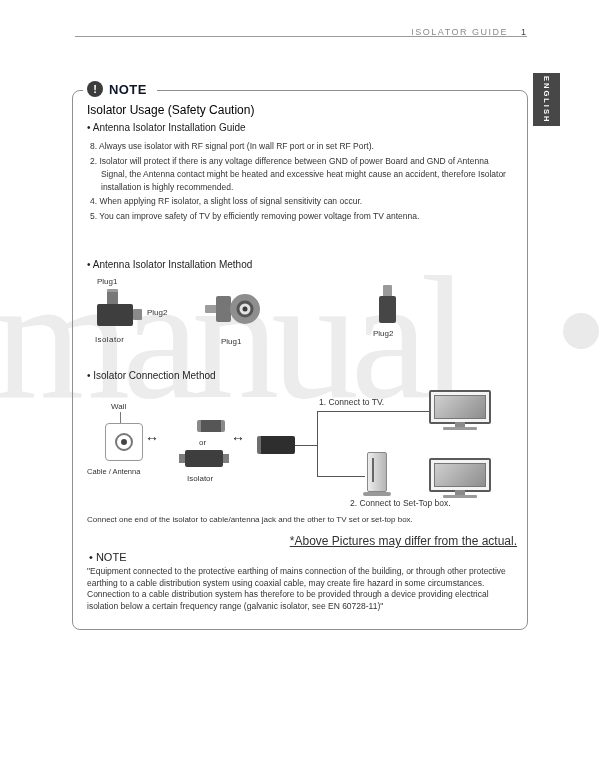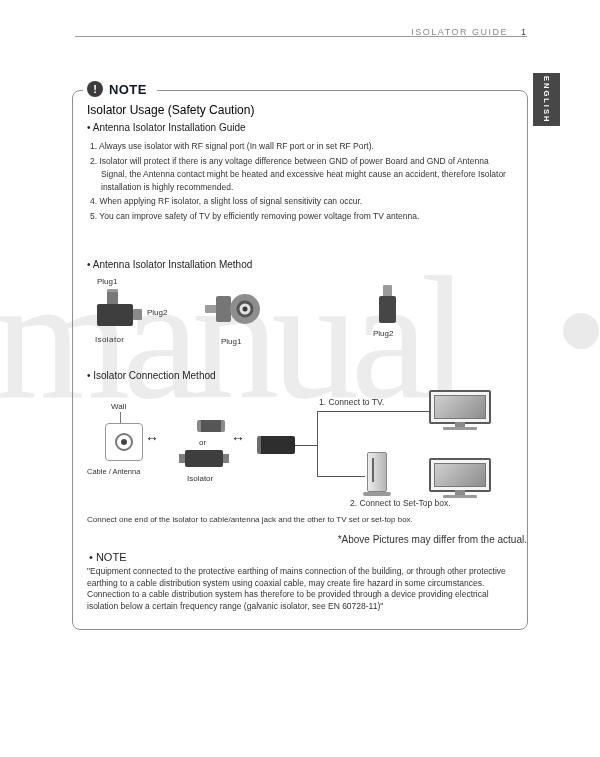--- a/index.html
+++ b/index.html
@@ -107,21 +107,21 @@
   .tv .neck { position:absolute; left:50%; bottom:-5px; transform:translateX(-50%); width:10px; height:5px; background:#8a8a8a; }
   .tv .base { position:absolute; left:50%; bottom:-8px; transform:translateX(-50%); width:34px; height:3px; background:#9a9a9a; border-radius:1px; }
 
   .stb { position:absolute; left:276px; top:64px; width:30px; height:44px; }
   .stb .sbody { position:absolute; left:4px; top:0; width:20px; height:40px; background:linear-gradient(90deg,#ececec,#b5b5b5); border:1px solid #888; border-radius:2px; }
   .stb .slot { position:absolute; left:9px; top:6px; width:2px; height:24px; background:#666; }
   .stb .sbase { position:absolute; left:0; bottom:0; width:28px; height:4px; background:#999; border-radius:2px; }
 
   
   .conn-caption { position:absolute; left:14px; top:424px; font-size:8px; color:#333; white-space:nowrap; }
-  .disclaimer { position:absolute; right:0; top:443px; font-size:10px; color:#333; }
+  .disclaimer { position:absolute; right:10px; top:443px; font-size:12px; color:#333;text-decoration:underline; }
   .fn-title { position:absolute; left:16px; top:460px; font-size:11px; color:#222; }
   .fn-text { position:absolute; left:14px; top:475px; width:426px; font-size:8.5px; line-height:11.5px; color:#333; }
 </style>
 </head>
 <body>
 
 <div class="page-header">
   <span class="ph-title">ISOLATOR GUIDE</span><span class="ph-num">1</span>
 </div>
 <div class="header-rule"></div>
@@ -136,21 +136,21 @@
 <div class="note-box">
   <div class="note-heading">
     <span class="note-icon">!</span>
     <span class="note-title">NOTE</span>
   </div>
 
   <div class="sec-title">Isolator Usage (Safety Caution)</div>
   <div class="bullet b1">• Antenna Isolator Installation Guide</div>
 
   <div class="guide-list">
-    <div class="gi">1. Always use isolator with RF signal port (In wall RF port or in set RF Port).</div>
+    <div class="gi">8. Always use isolator with RF signal port (In wall RF port or in set RF Port).</div>
     <div class="gi">2. Isolator will protect if there is any voltage difference between GND of power Board and GND of Antenna Signal, the Antenna contact might be heated and excessive heat might cause an accident, therefore Isolator installation is highly recommended.</div>
     <div class="gi">4. When applying RF isolator, a slight loss of signal sensitivity can occur.</div>
     <div class="gi flat">5. You can improve safety of TV by efficiently removing power voltage from TV antenna.</div>
   </div>
 
   <div class="bullet b2">• Antenna Isolator Installation Method</div>
 
   <div class="install-figs">
     <div class="fig1">
       <span class="lbl p1">Plug1</span>

